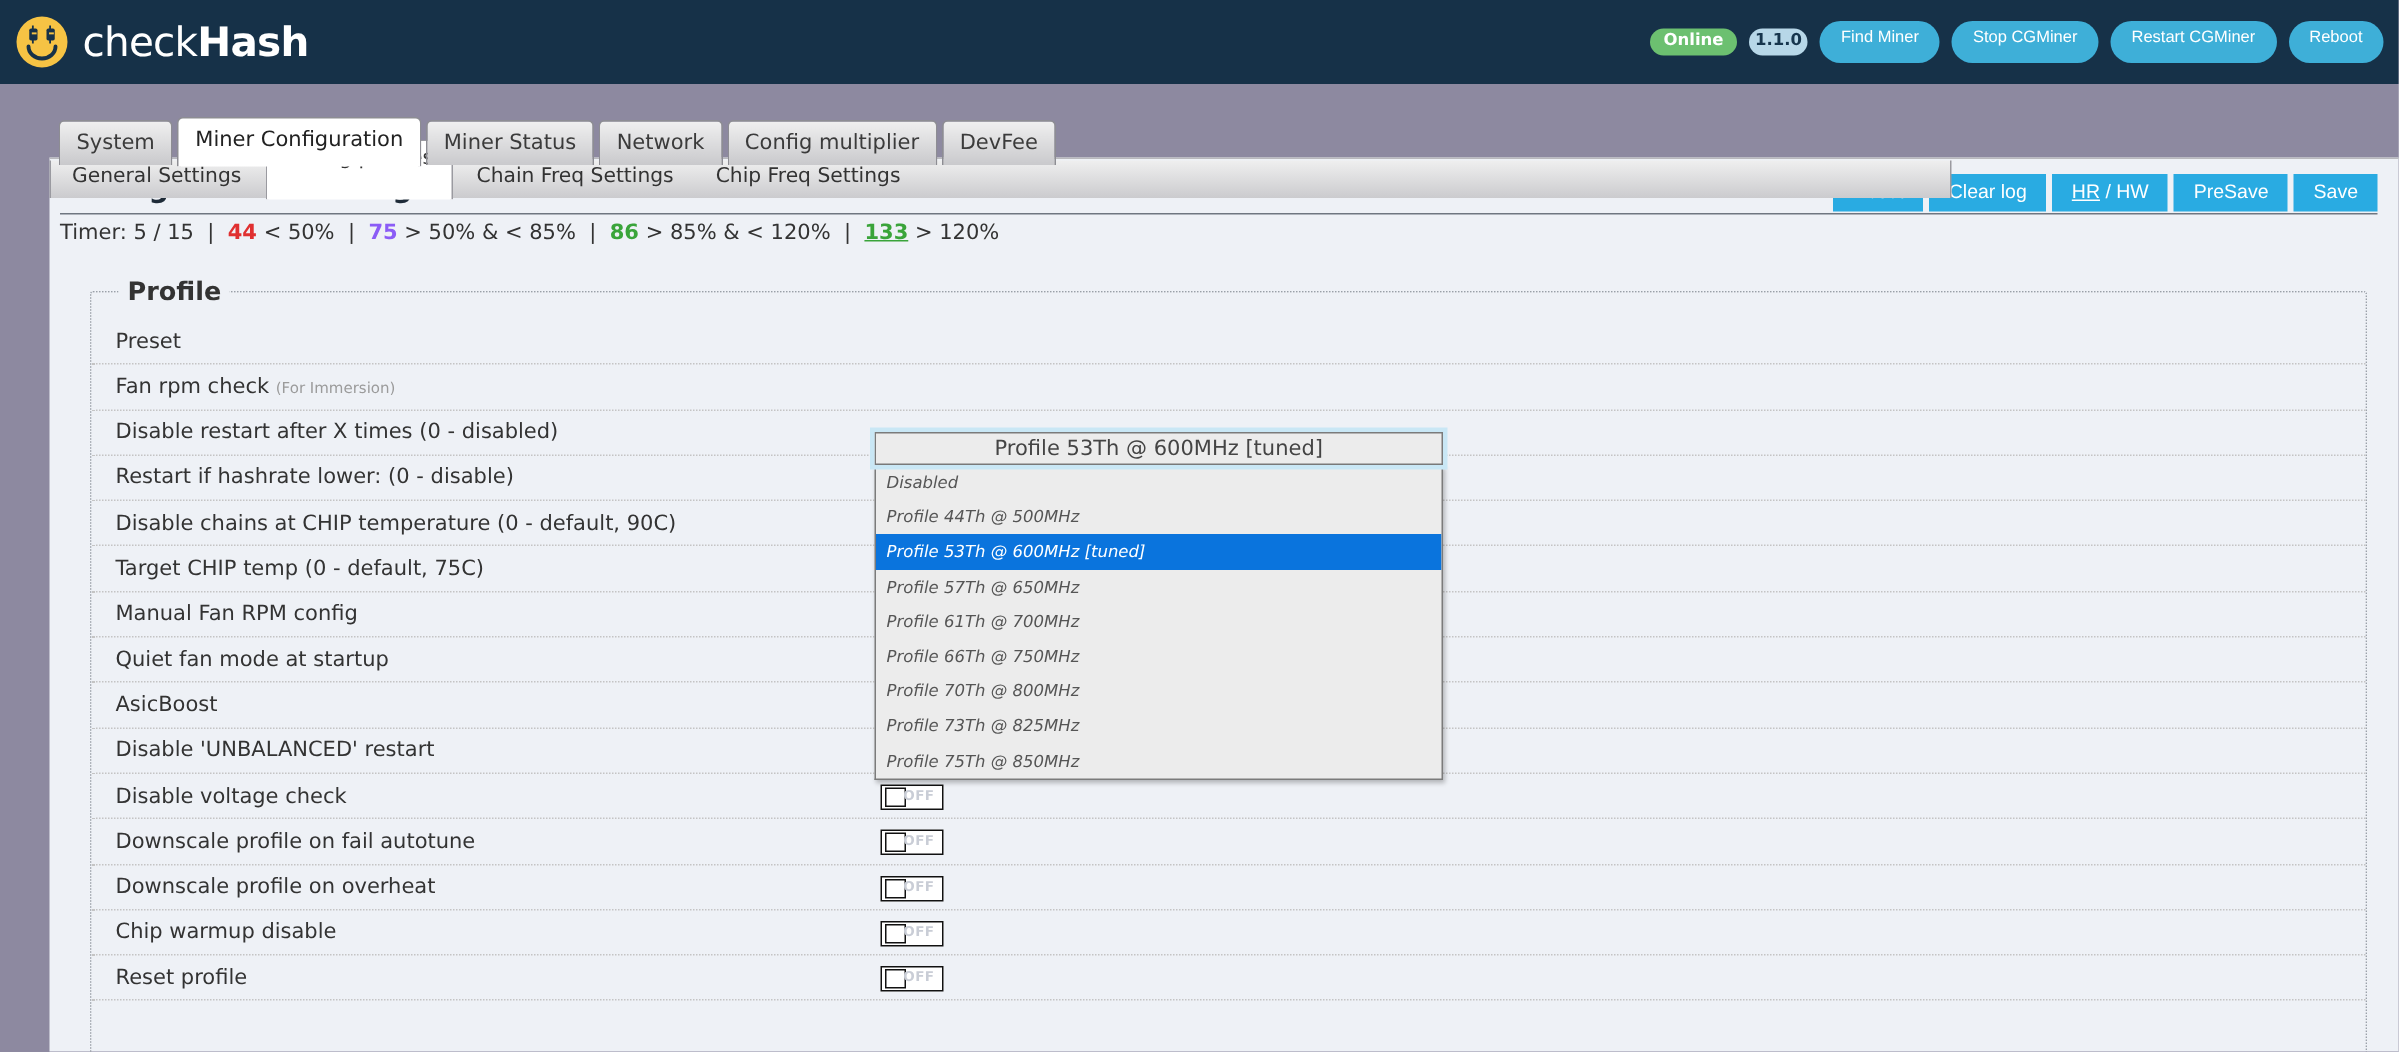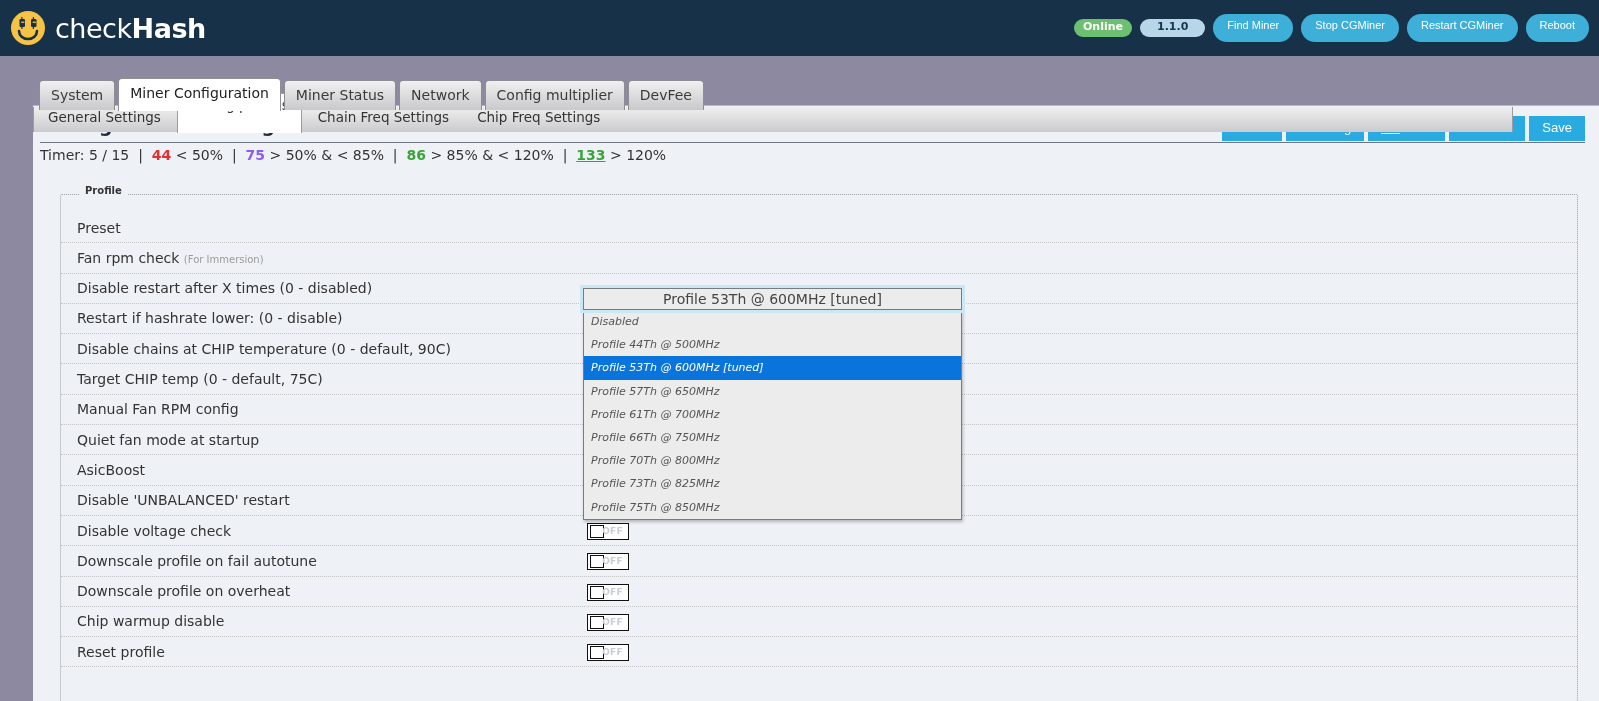--- a/index.html
+++ b/index.html
@@ -29,21 +29,21 @@
     margin-left: auto; display: flex; align-items: center;
     margin-right: 10px; gap: 8px;
   }
   .pill-online {
     background: #6cc070; color: #ffffff; font-weight: 700;
     font-size: 11px; border-radius: 9px; padding: 2px 9px 3px;
     line-height: 1.1;
   }
   .pill-version {
     background: #b7d7e8; color: #16354d; font-weight: 700;
-    font-size: 11px; border-radius: 9px; padding: 2px 17px 3px;
+    font-size: 11px; border-radius: 9px; padding: 2px 4px 3px;
     line-height: 1.1;
   }
   .hbtn {
     background: #3eafd8; color: #ffffff; font-size: 11px;
     border: none; border-radius: 14px; padding: 5px 14px 11px;
     line-height: 1.15; cursor: pointer; white-space: nowrap;
   }
 
   
   .page { position: absolute; left: 0; top: 56px; width: 1599px; height: 645px; }
@@ -69,21 +69,21 @@
   }
   .tab.active {
     background: #ffffff; color: #222;
     padding-bottom: 9px; margin-bottom: -1px;
     border-color: #8d8d93; position: relative; z-index: 7;
   }
 
   
   .tabs-sub {
     position: absolute; left: 33px; top: 51px;
-    width: 1480px; height: 25px;
+    width: 1268px; height: 25px;
     background: linear-gradient(#efefef, #cbcbce);
     border-left: 1px solid #9a9aa0; border-right: 1px solid #9a9aa0;
     display: flex; align-items: flex-end; z-index: 5;
   }
   .subtab {
     font-size: 13.5px; color: #333;
     padding: 3px 12px 5px; margin: 0 2px; line-height: 1.3;
     cursor: pointer; white-space: nowrap;
   }
   .subtab.active {
@@ -124,21 +124,21 @@
 
   
   .fieldset {
     position: absolute; left: 27px; top: 88px;
     width: 1518px; height: 520px;
     border: 1px dotted #9aa0a8; border-radius: 2px;
   }
   .legend {
     position: absolute; left: 18px; top: -10px;
     background: #eef1f6; padding: 0 6px;
-    font-size: 10px; font-weight: 700; color: #333; line-height: 1.2;
+    font-size: 17px; font-weight: 700; color: #333; line-height: 1.2;
   }
   .rows { position: absolute; left: 0; top: 18px; width: 100%; }
   .row {
     display: flex; align-items: center;
     height: 30.3px;
     border-bottom: 1px dotted #c4c4c4;
     padding-left: 16px;
   }
   .row:first-child { border-bottom: 1px dotted #c4c4c4; }
   .row-label {

